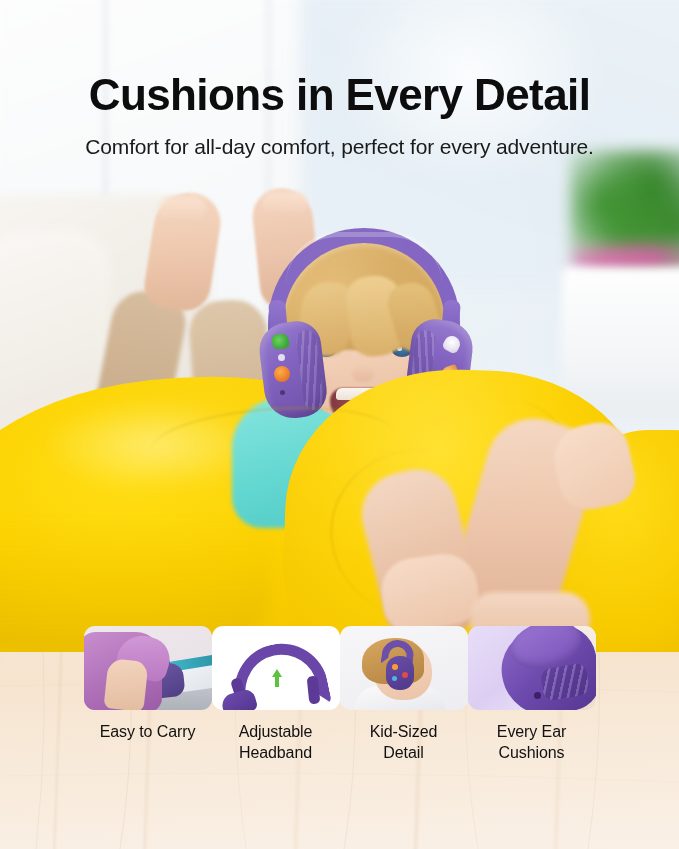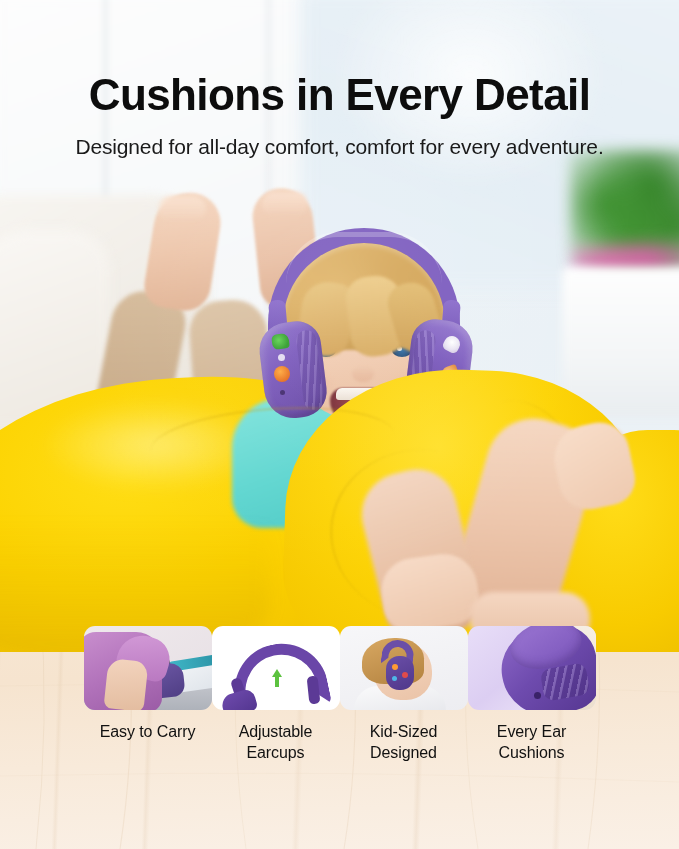--- a/index.html
+++ b/index.html
@@ -709,21 +709,21 @@
     <div class="hand-r"></div>
     <div class="arm-l"></div>
     <div class="hand-l"></div>
     <div class="fingers-top"></div>
 
     <div class="photo-vignette"></div>
   </div>
 
   <div class="headline">Cushions in Every Detail</div>
 
-  <div class="subheadline">Designed for all-day comfort, comfort for every adventure.</div>
+  <div class="subheadline">Comfort for all-day comfort, perfect for every adventure.</div>
 
   <div class="features">
 
     <div class="feature">
       <div class="thumb t1">
         <div class="t1-desk"></div>
         <div class="t1-paper"></div>
         <div class="t1-teal"></div>
         <div class="t1-inner"></div>
         <div class="t1-hp"></div>
@@ -738,36 +738,36 @@
       <div class="thumb t2">
         <div class="t2-band"></div>
         <div class="t2-sl-a"></div>
         <div class="t2-sl-b"></div>
         <div class="t2-cup"></div>
         <svg class="t2-arrow" viewBox="0 0 14 20">
           <path d="M7 1 L12 9 L9 9 L9 19 L5 19 L5 9 L2 9 Z" fill="#5CC23F"></path>
         </svg>
       </div>
       <div class="feature-label">Adjustable
-Earcups</div>
+Headband</div>
     </div>
 
     <div class="feature">
       <div class="thumb t3">
         <div class="t3-shirt"></div>
         <div class="t3-head"></div>
         <div class="t3-hair"></div>
         <div class="t3-band"></div>
         <div class="t3-cup"></div>
         <div class="t3-dot-a"></div>
         <div class="t3-dot-b"></div>
         <div class="t3-dot-c"></div>
       </div>
       <div class="feature-label">Kid-Sized
-Designed</div>
+Detail</div>
     </div>
 
     <div class="feature">
       <div class="thumb t4">
         <div class="t4-floor"></div>
         <div class="t4-cup"></div>
         <div class="t4-pad"></div>
         <div class="t4-ribs"></div>
         <div class="t4-hole"></div>
       </div>

